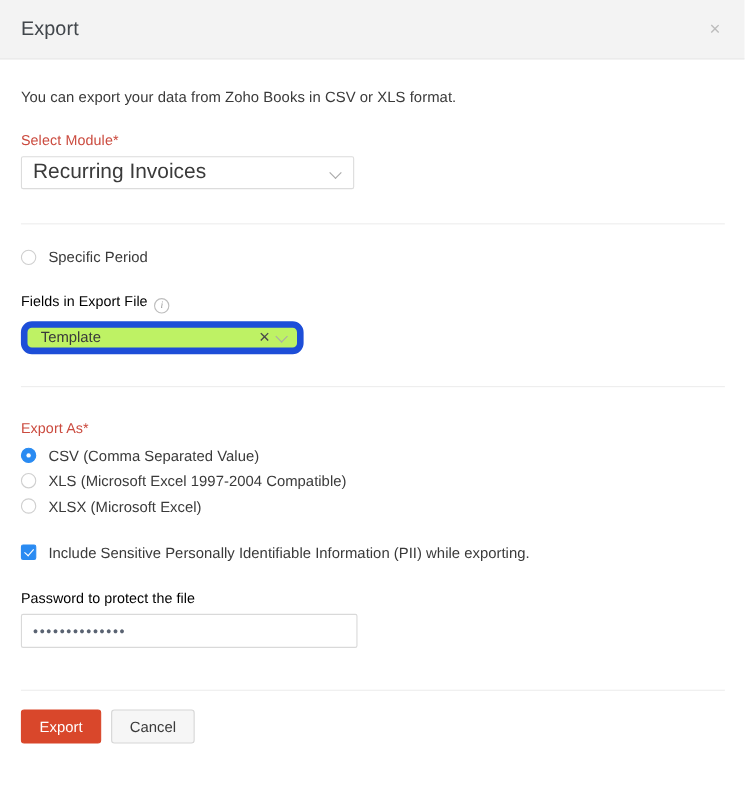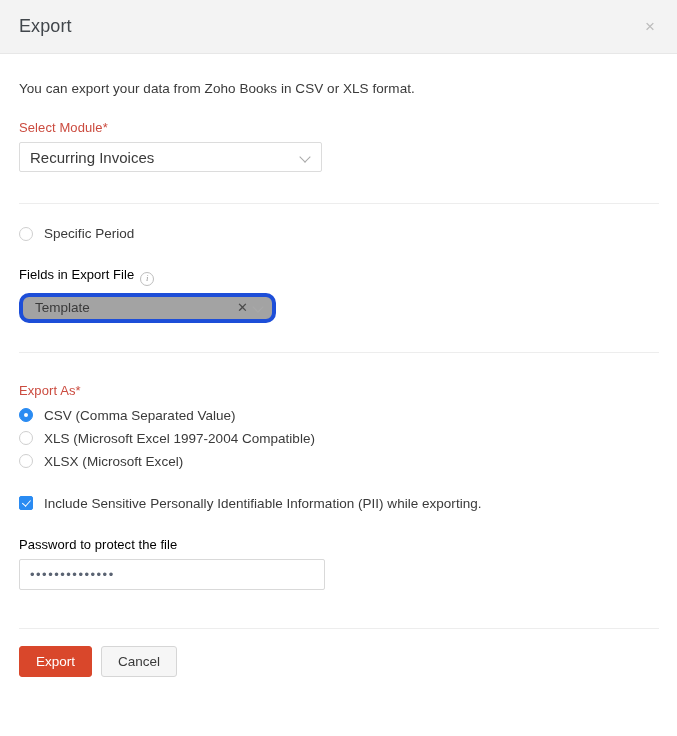--- a/index.html
+++ b/index.html
@@ -79,21 +79,21 @@
     position: relative;
     width: 303px;
     height: 30px;
     border: 1px solid #dcdcdc;
     border-radius: 2px;
     background: #fff;
     display: flex;
     align-items: center;
     padding: 0 10px;
     cursor: pointer;
-    font-size: 15px;
+    font-size: 19px;
     color: #3a3a3a;
   }
   .select-box .val { flex: 1 1 auto; }
   .chev {
     width: 11px;
     height: 11px;
     position: relative;
     flex: 0 0 auto;
   }
   .chev::before {
@@ -104,23 +104,23 @@
     border-right: 1.6px solid #a9a9a9;
     border-bottom: 1.6px solid #a9a9a9;
     transform: rotate(45deg);
   }
 
   
   .ms-box {
     position: relative;
     width: 257px;
     height: 30px;
-    border: 4px solid #1d4ed8;
+    border: 6px solid #1d4ed8;
     border-radius: 10px;
-    background: #a3a3a3;
+    background: #bef264;
     display: flex;
     align-items: center;
     padding: 0 8px 0 12px;
     cursor: pointer;
     font-size: 13.5px;
     color: #3a3a3a;
     margin-top: 7px;
   }
   .ms-box .val { flex: 1 1 auto; }
   .ms-clear {

